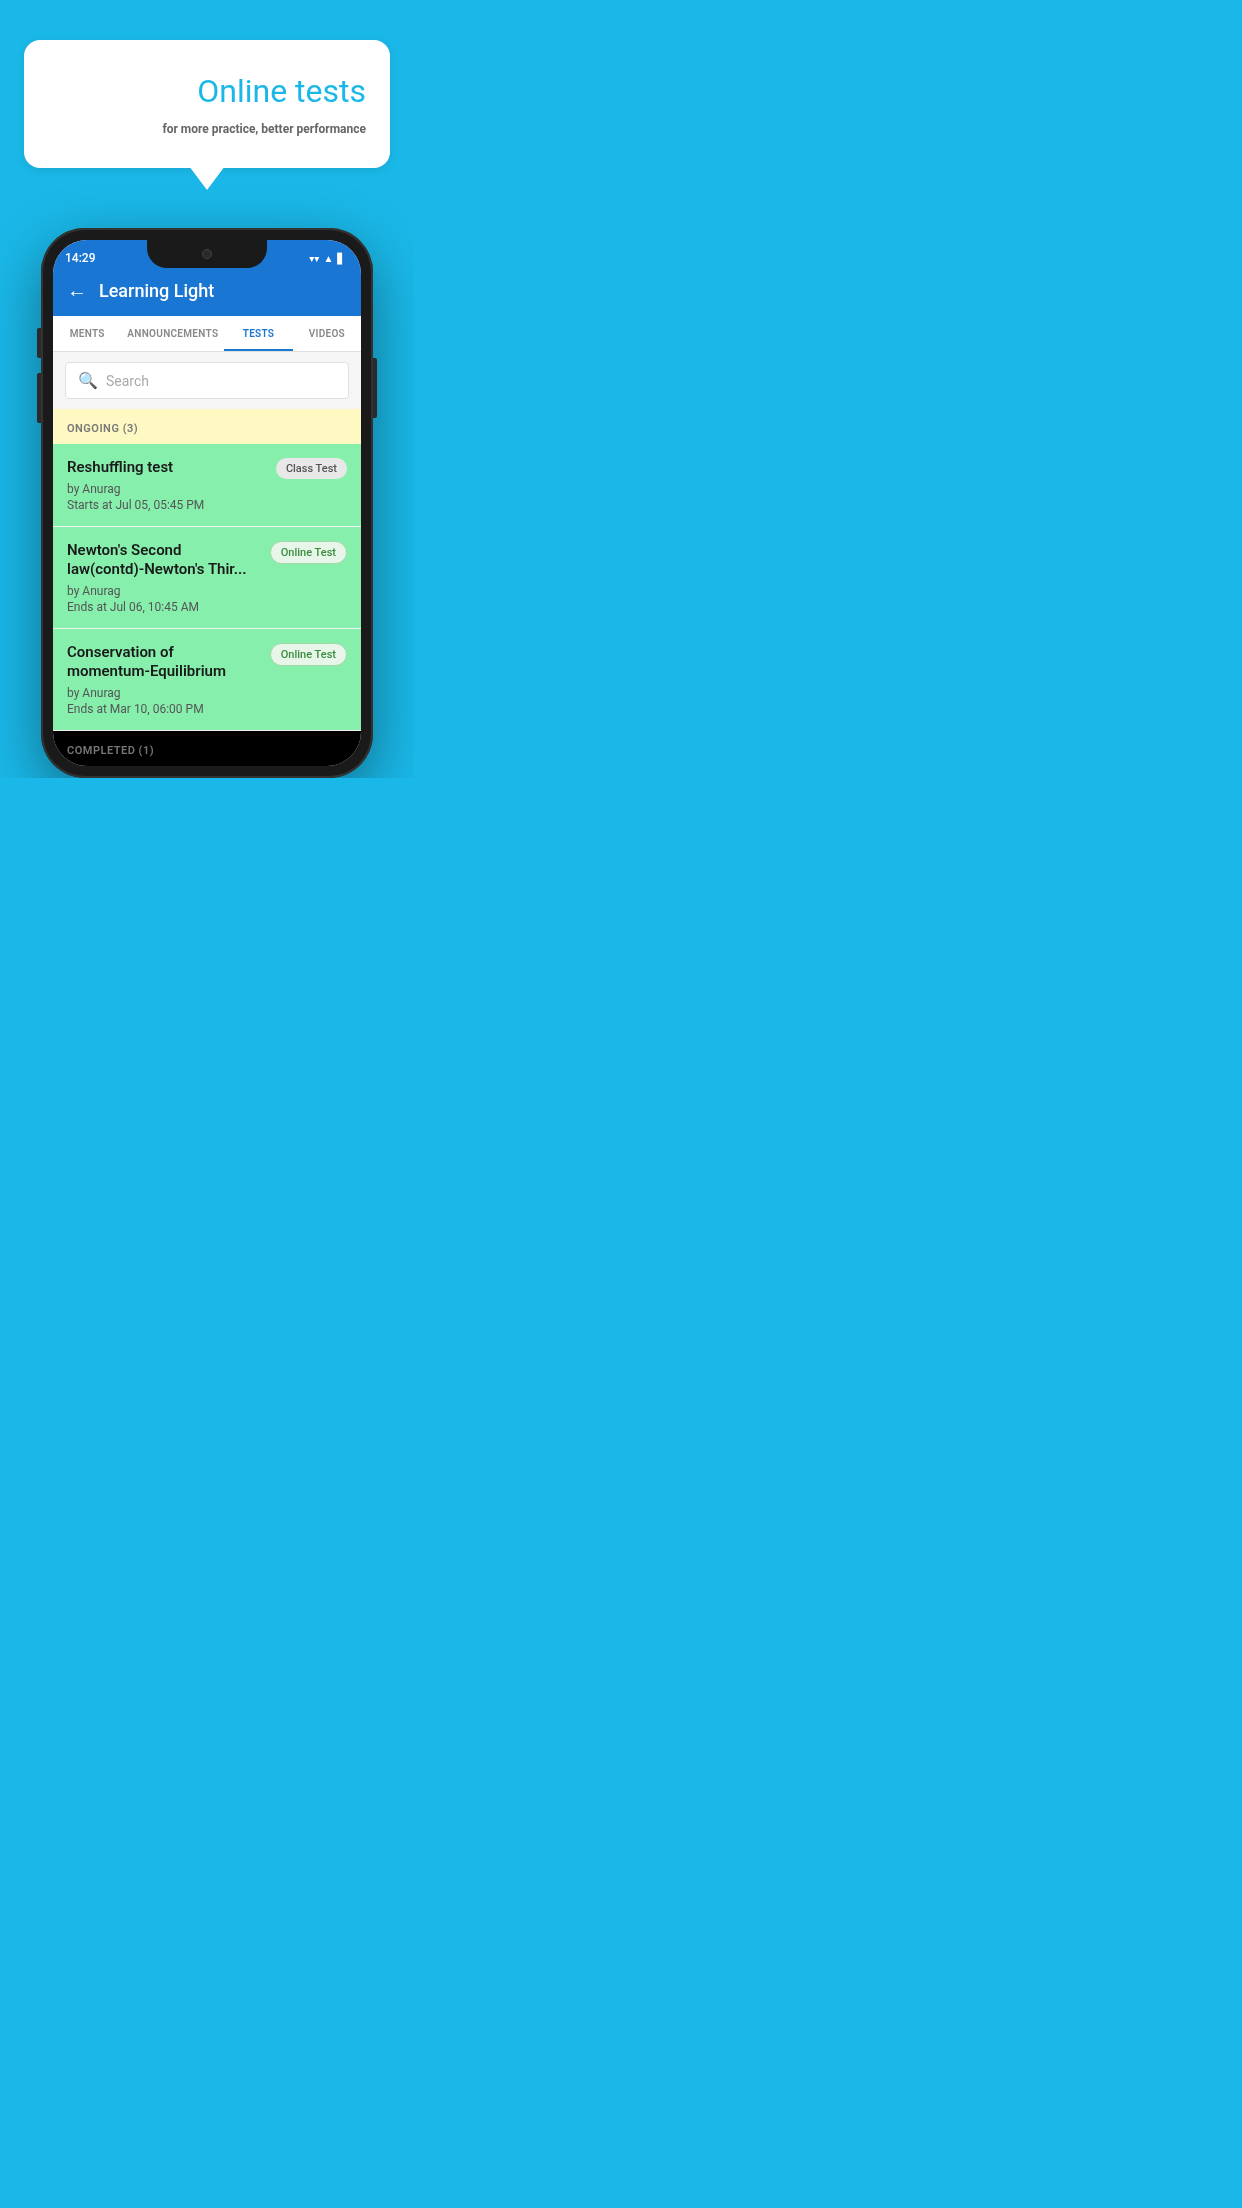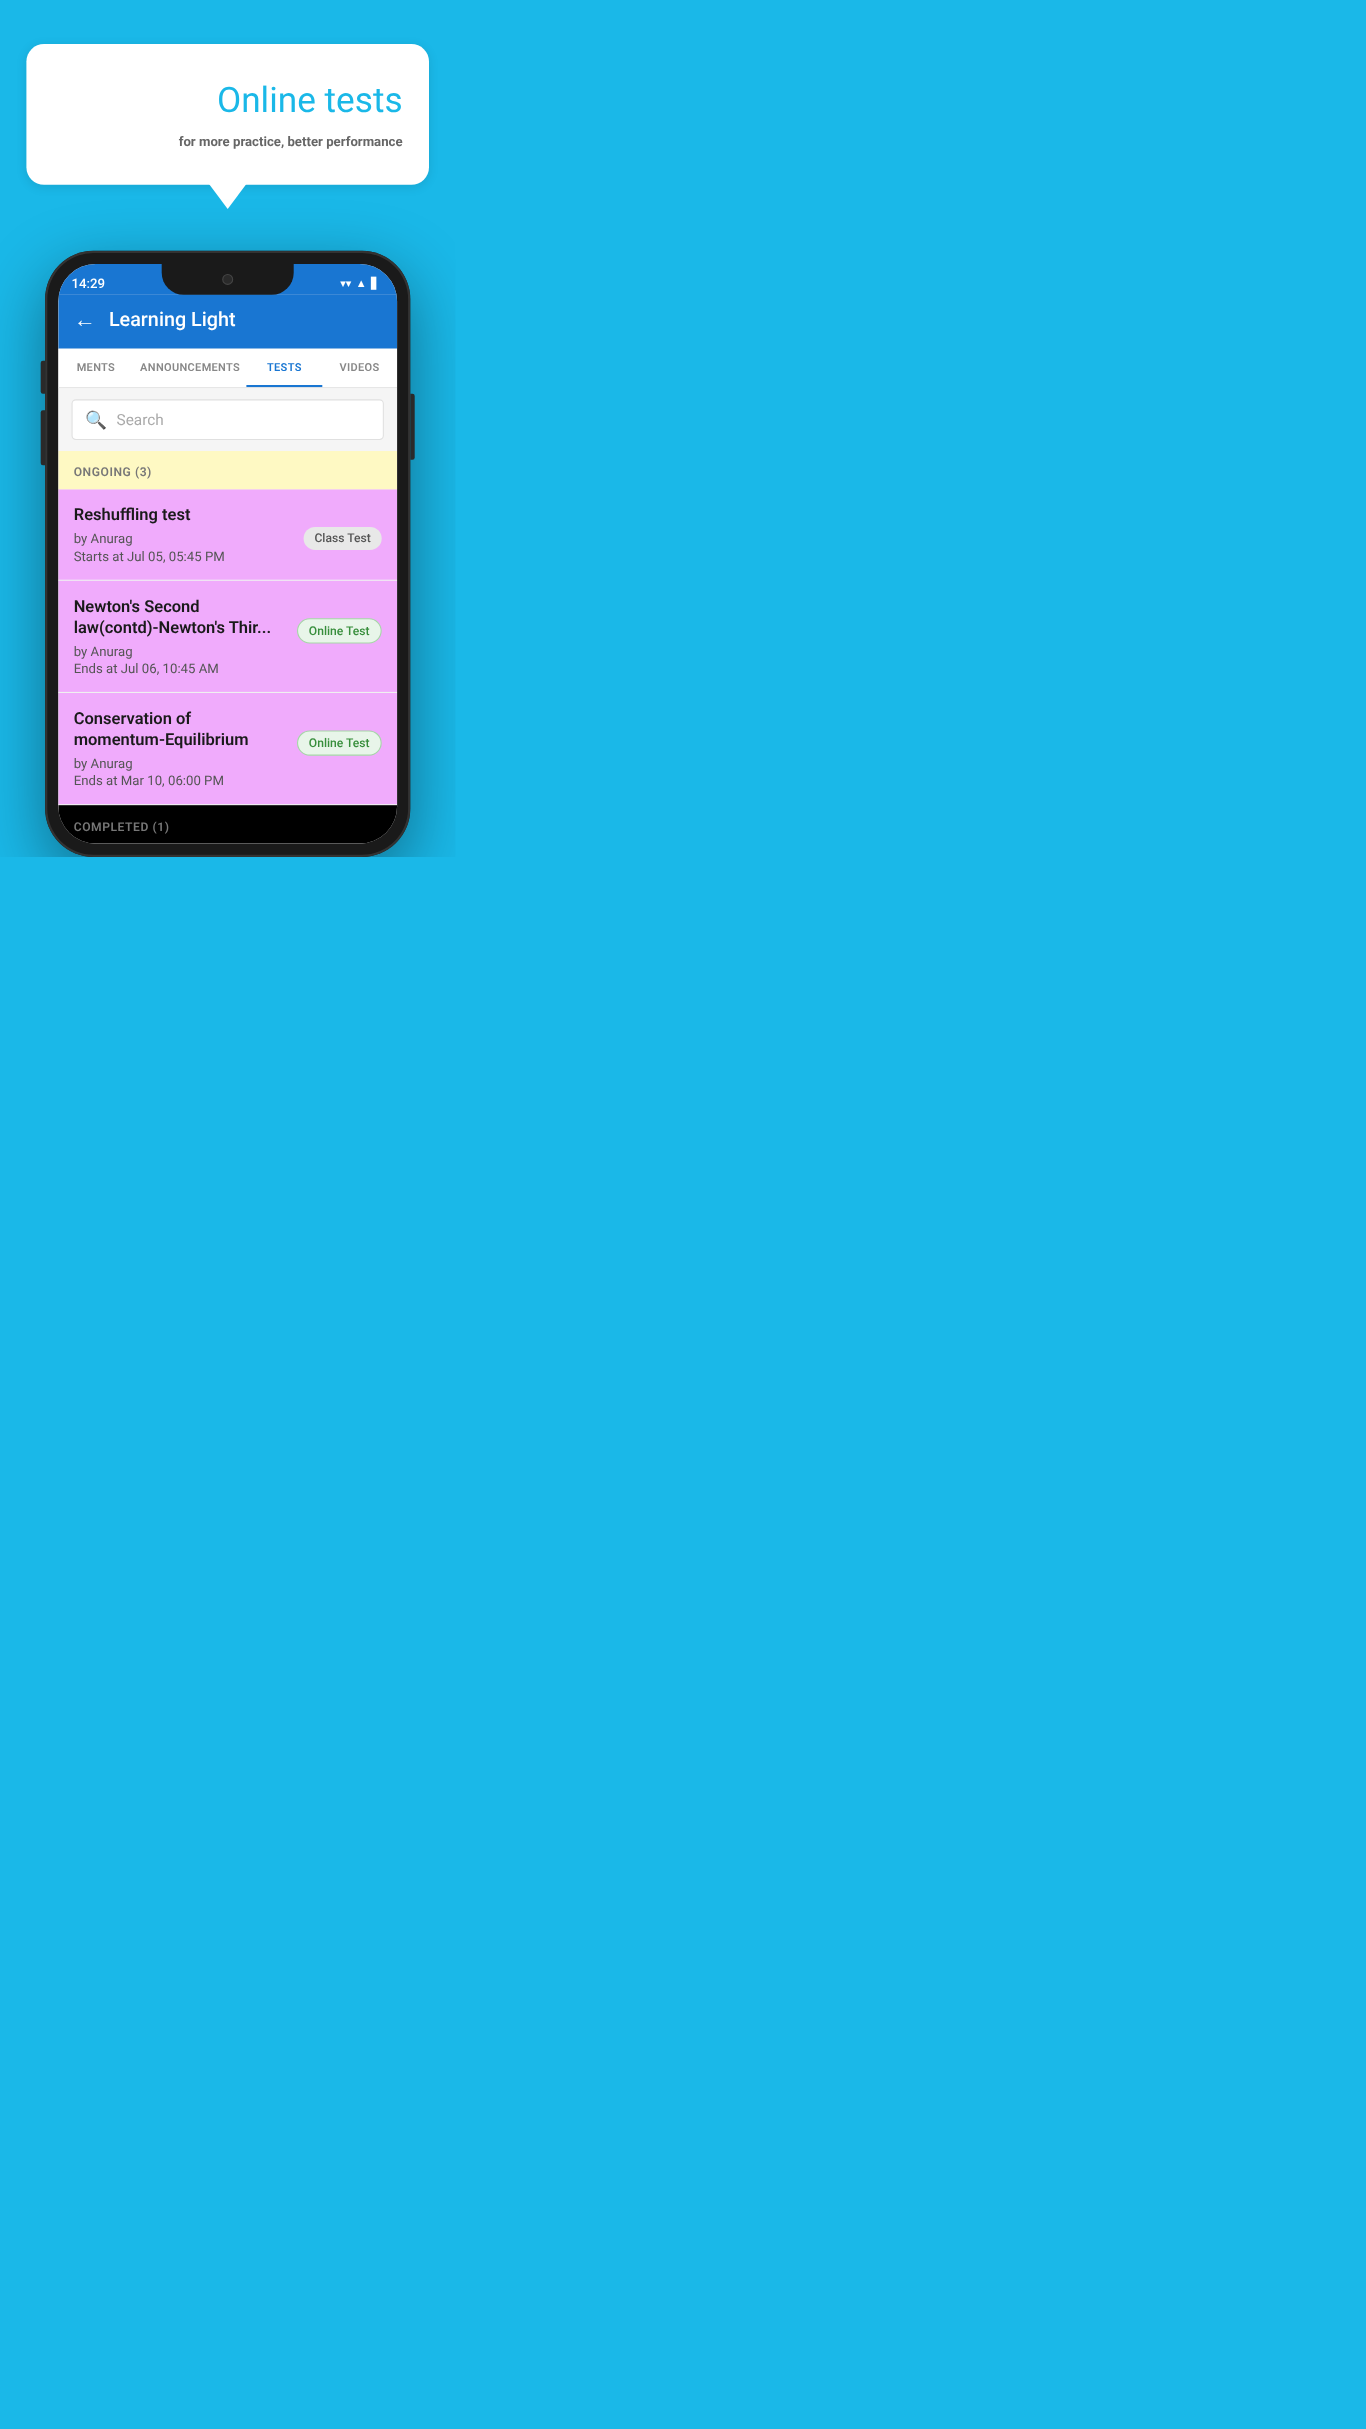--- a/index.html
+++ b/index.html
@@ -257,21 +257,21 @@
 
     .section-label {
       font-size: 11px;
       color: #777;
       font-weight: 600;
       letter-spacing: 0.5px;
     }
 
     
     .tests-list {
-      background: #f0abfc;
+      background: #86efac;
     }
 
     .test-item {
       padding: 14px 14px;
       border-bottom: 1px solid #f0f0f0;
       display: flex;
       justify-content: space-between;
       align-items: flex-start;
     }
 
@@ -298,21 +298,21 @@
       font-size: 12px;
       color: #555;
     }
 
     .test-badge {
       border-radius: 20px;
       padding: 4px 10px;
       font-size: 11px;
       font-weight: 500;
       white-space: nowrap;
-      margin-top: 20px;
+      margin-top: 0;
       flex-shrink: 0;
     }
 
     .badge-class {
       background: #e8e8e8;
       color: #555;
     }
 
     .badge-online {
       background: #e8f5e9;

